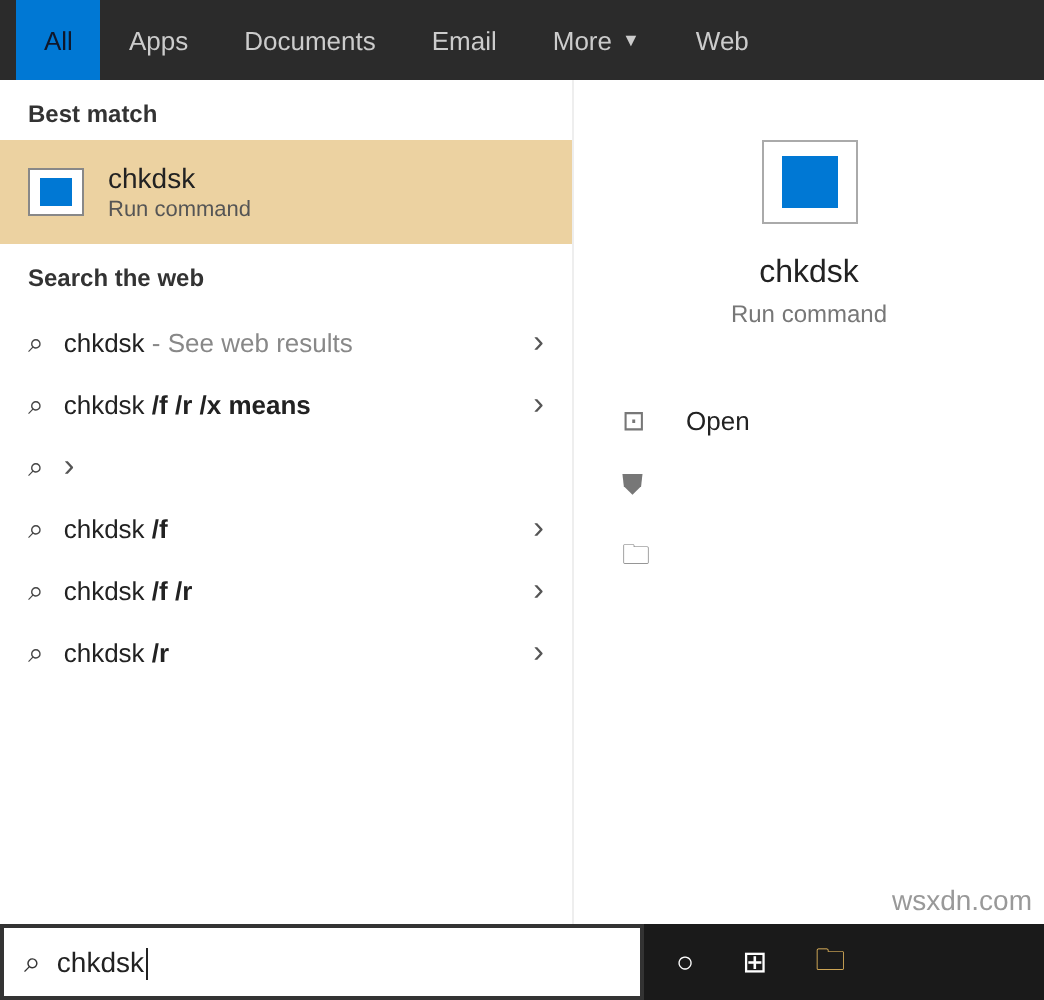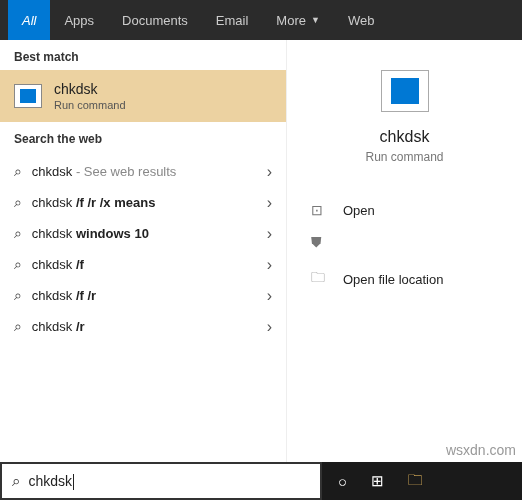--- a/index.html
+++ b/index.html
@@ -1,19 +1,19 @@
 <!DOCTYPE html>
 <html><head>
   <meta charset="utf-8">
   <style>
     * { margin: 0; padding: 0; box-sizing: border-box; font-family: "Segoe UI", Arial, sans-serif; }
     body { width: 522px; height: 500px; background: #fff; position: relative; overflow: hidden; }
     .tabs { background: #2b2b2b; display: flex; height: 40px; align-items: stretch; padding-left: 8px; }
     .tab { color: #ccc; font-size: 13px; padding: 0 14px; display: flex; align-items: center; cursor: pointer; }
-    .tab.active { background: #0078d4; color: #ffffff; font-style: italic; }
+    .tab.active { background: #0078d4; color: #0f172a; }
     .tab .chev { margin-left: 5px; font-size: 9px; }
     .main { display: flex; height: 463px; }
     .left { width: 287px; border-right: 1px solid #eee; }
     .right { flex: 1; }
     .section-label { font-size: 12px; font-weight: 600; padding: 10px 14px 6px; color: #333; }
     .best-match { background: #ecd2a1; display: flex; align-items: center; padding: 10px 14px; height: 52px; }
     .bm-icon { width: 28px; height: 24px; background: #fff; border: 1px solid #888; display: flex; align-items: center; justify-content: center; margin-right: 12px; }
     .bm-icon-inner { width: 16px; height: 14px; background: #0078d4; }
     .bm-title { font-size: 14px; color: #222; }
     .bm-sub { font-size: 11px; color: #555; margin-top: 2px; }
@@ -74,21 +74,20 @@
           <span class="sug-text">chkdsk<span class="light"> - See web results</span></span>
           <span class="sug-chev">›</span>
         </div>
         <div class="sug">
           <span class="sug-icon">⌕</span>
           <span class="sug-text">chkdsk<b> /f /r /x means</b></span>
           <span class="sug-chev">›</span>
         </div>
         <div class="sug">
           <span class="sug-icon">⌕</span>
-          <span class="sug-text">chkdsk<b> windows 10</b></span>
           <span class="sug-chev">›</span>
         </div>
         <div class="sug">
           <span class="sug-icon">⌕</span>
           <span class="sug-text">chkdsk<b> /f</b></span>
           <span class="sug-chev">›</span>
         </div>
         <div class="sug">
           <span class="sug-icon">⌕</span>
           <span class="sug-text">chkdsk<b> /f /r</b></span>
@@ -113,21 +112,20 @@
     <div class="actions">
       <div class="action">
         <span class="action-icon">⊡</span>
         <span>Open</span>
       </div>
       <div class="action">
         <span class="action-icon">⛊</span>
       </div>
       <div class="action">
         <span class="action-icon">🗀</span>
-        <span>Open file location</span>
       </div>
     </div>
   </div>
 </div>
 
 <div class="searchbar">
   <span class="sb-icon">⌕</span>
   <span class="sb-text">chkdsk</span>
 </div>
 

